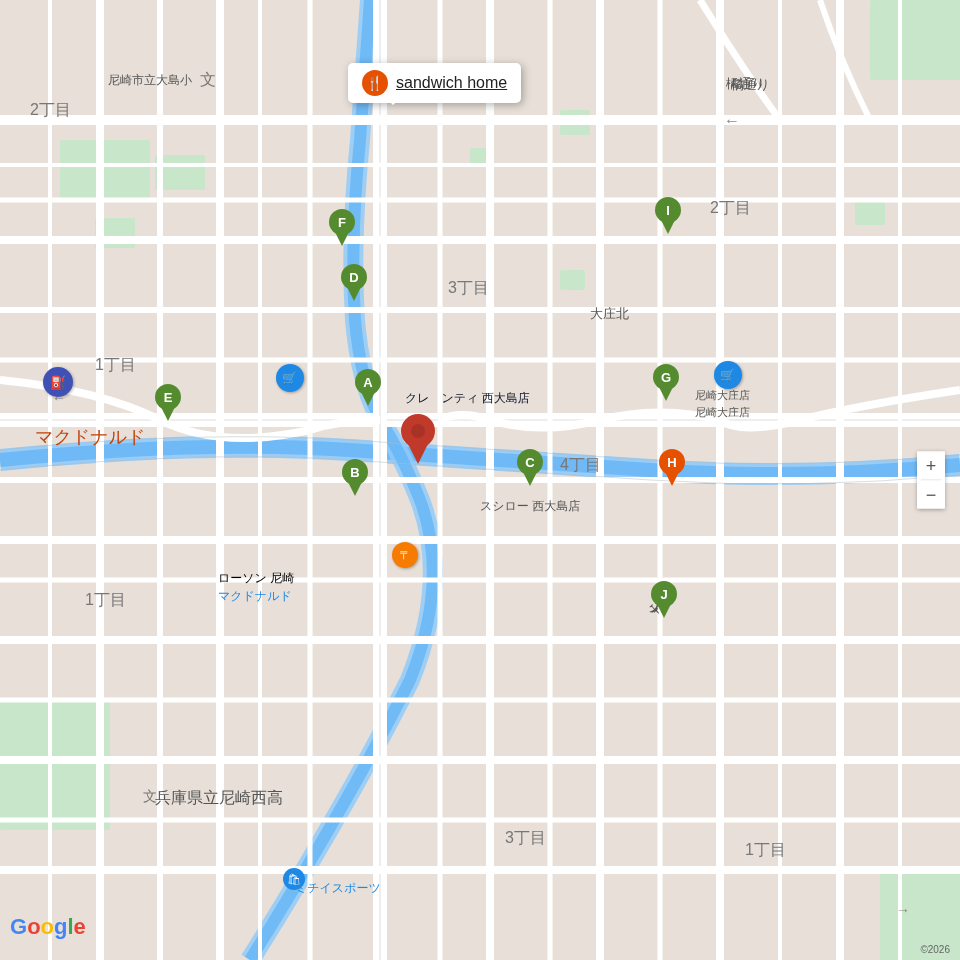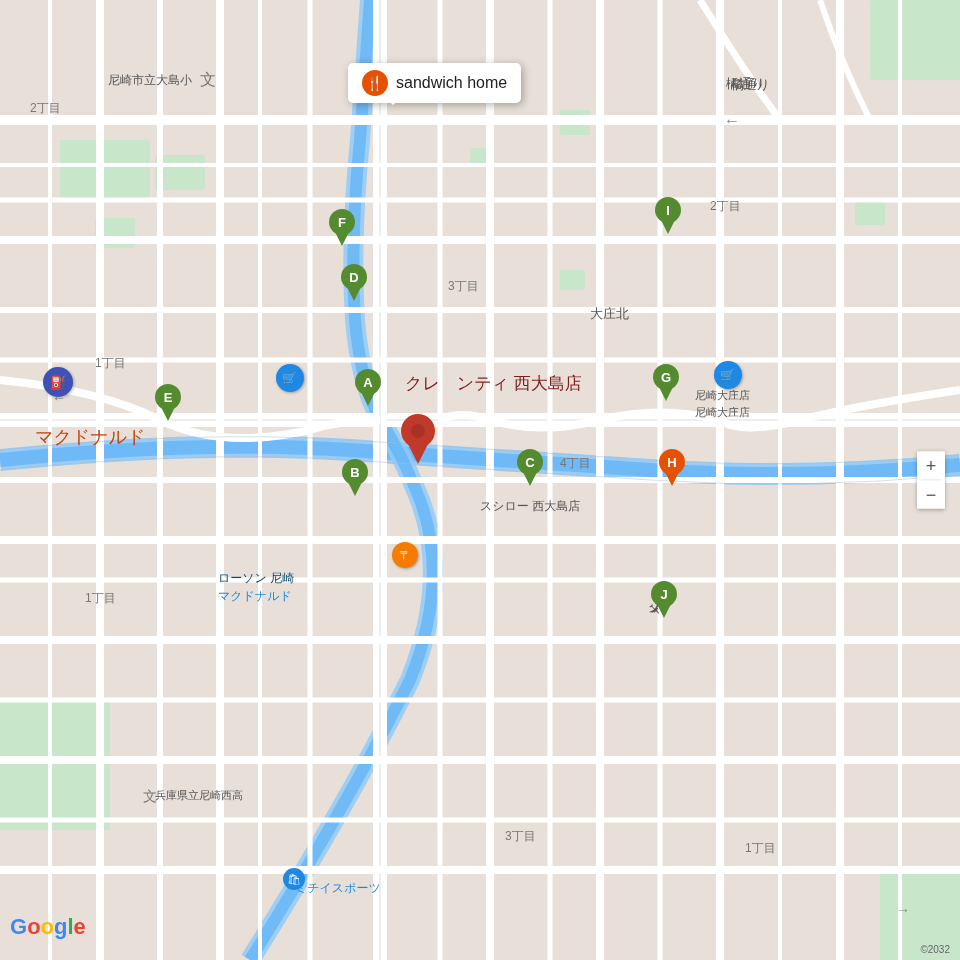--- a/index.html
+++ b/index.html
@@ -35,21 +35,21 @@
       position: absolute;
       font-size: 13px;
       color: #555;
       white-space: nowrap;
       font-weight: 500;
     }
 
     
     .chome-label {
       position: absolute;
-      font-size: 12px;
+      font-size: 16px;
       color: #777;
       white-space: nowrap;
     }
 
     
     .marker {
       position: absolute;
       transform: translate(-50%, -100%);
       cursor: pointer;
     }
@@ -218,43 +218,43 @@
 
   <div class="road-label" style="top:75px; right:195px; font-size:13px; color:#555;">橘通り</div>
 
   <div class="district-label" style="top:72px; left:60px; font-size:12px;margin-left:48px;">尼崎市立大島小</div>
   <div style="position:absolute; top:70px; left:200px; font-size:16px; color:#777;">文</div>
 
   <div class="district-label" style="top:305px; left:590px;">大庄北</div>
 
   <div class="district-label" style="top:425px; left:35px; color:#c2410c; font-size:18px;">マクドナルド</div>
 
-  <div class="district-label" style="top:788px; left:155px; font-size:11px;">兵庫県立尼崎西高</div>
+  <div class="district-label" style="top:788px; left:155px; font-size:16px;">兵庫県立尼崎西高</div>
   <div style="position:absolute; top:788px; left:143px; font-size:14px; color:#777;">文</div>
 
   <div class="chome-label" style="top:100px; left:30px;">2丁目</div>
   <div class="chome-label" style="top:355px; left:95px;">1丁目</div>
   <div class="chome-label" style="top:278px; left:448px;">3丁目</div>
   <div class="chome-label" style="top:198px; left:710px;">2丁目</div>
   <div class="chome-label" style="top:455px; left:560px;">4丁目</div>
   <div class="chome-label" style="top:590px; left:85px;">1丁目</div>
   <div class="chome-label" style="top:828px; left:505px;">3丁目</div>
   <div class="chome-label" style="top:840px; left:745px;">1丁目</div>
 
   <div class="road-label" style="top:76px; right:190px; font-size:13px;">橘通り</div>
 
   <div class="arrow" style="top:110px; right:220px; font-size:16px;">←</div>
   <div class="arrow" style="top:388px; left:52px; font-size:14px;">←</div>
   <div class="arrow" style="top:900px; right:50px; font-size:14px;">→</div>
 
-  <div class="place-label" style="top:372px; left:405px; font-size:17px; color:#7f1d1d;">クレ　ンティ 西大島店</div>
+  <div class="place-label" style="top:390px; left:405px; font-size:12px; color:#0f172a;">クレ　ンティ 西大島店</div>
   <div class="place-label" style="top:388px; left:695px; font-size:11px; color:#555;">尼崎大庄店</div>
   <div class="place-label" style="top:405px; left:695px; font-size:11px; color:#555;">尼崎大庄店</div>
   <div class="place-label" style="top:498px; left:480px; font-size:12px; color:#555;">スシロー 西大島店</div>
-  <div class="place-label" style="top:570px; left:218px; font-size:12px; color:#0c4a6e;">ローソン 尼崎</div>
+  <div class="place-label" style="top:570px; left:218px; font-size:12px; color:#000000;">ローソン 尼崎</div>
   <div class="place-label" style="top:588px; left:218px; font-size:12px; color:#1E88E5;">マクドナルド</div>
   <div class="place-label" style="top:880px; left:295px; font-size:12px; color:#1E88E5;">ミチイスポーツ</div>
 
   <div style="position:absolute; top:868px; left:283px; width:22px; height:22px; background:#1E88E5; border-radius:50%; display:flex; align-items:center; justify-content:center; color:white; font-size:11px;">🛍</div>
 
   <div class="icon-marker" style="top:382px; left:58px; width:30px; height:30px; background:#3F51B5; color:white; font-size:13px;">⛽</div>
 
   <div class="icon-marker" style="top:378px; left:290px; width:28px; height:28px; background:#1E88E5; color:white; font-size:12px;">🛒</div>
 
   <div class="icon-marker" style="top:375px; left:728px; width:28px; height:28px; background:#1E88E5; color:white; font-size:12px;">🛒</div>
@@ -346,31 +346,31 @@
   <div class="marker" style="left:418px; top:468px;">
     <svg width="40" height="52" viewBox="0 0 40 52">
       <ellipse cx="20" cy="19" rx="17" ry="17" fill="#c0392b"></ellipse>
       <polygon points="20,52 10,32 30,32" fill="#c0392b"></polygon>
       <circle cx="20" cy="19" r="7" fill="#a93226"></circle>
     </svg>
   </div>
 
   <div style="position:absolute; top:63px; left:348px; background:white; padding:7px 14px; border-radius:5px; box-shadow:2px 2px 8px rgba(0,0,0,0.3); display:flex; align-items:center; gap:8px; white-space:nowrap;">
     <div style="width:26px; height:26px; background:#E65100; border-radius:50%; display:flex; align-items:center; justify-content:center; color:white; font-size:14px; flex-shrink:0;">🍴</div>
-    <span style="font-size:16px; font-weight:500; color:#222;">sandwich home</span>
+    <span style="font-size:16px; font-weight:500; color:#222;text-decoration:underline;">sandwich home</span>
   </div>
 
   <div style="position:absolute; top:97px; left:385px; width:0; height:0; border-left:8px solid transparent; border-right:8px solid transparent; border-top:8px solid white;"></div>
 
   <div id="zoom-controls" class="map-control">
     <button class="zoom-btn">+</button>
     <div class="zoom-divider"></div>
     <button class="zoom-btn">−</button>
   </div>
 
   <div id="google-logo">
     <span>G</span><span>o</span><span>o</span><span>g</span><span>l</span><span>e</span>
   </div>
 
   <div id="copyright">
-    <span>©2032</span>
+    <span>©2026</span>
   </div>
 </div>
 
 </body></html>

